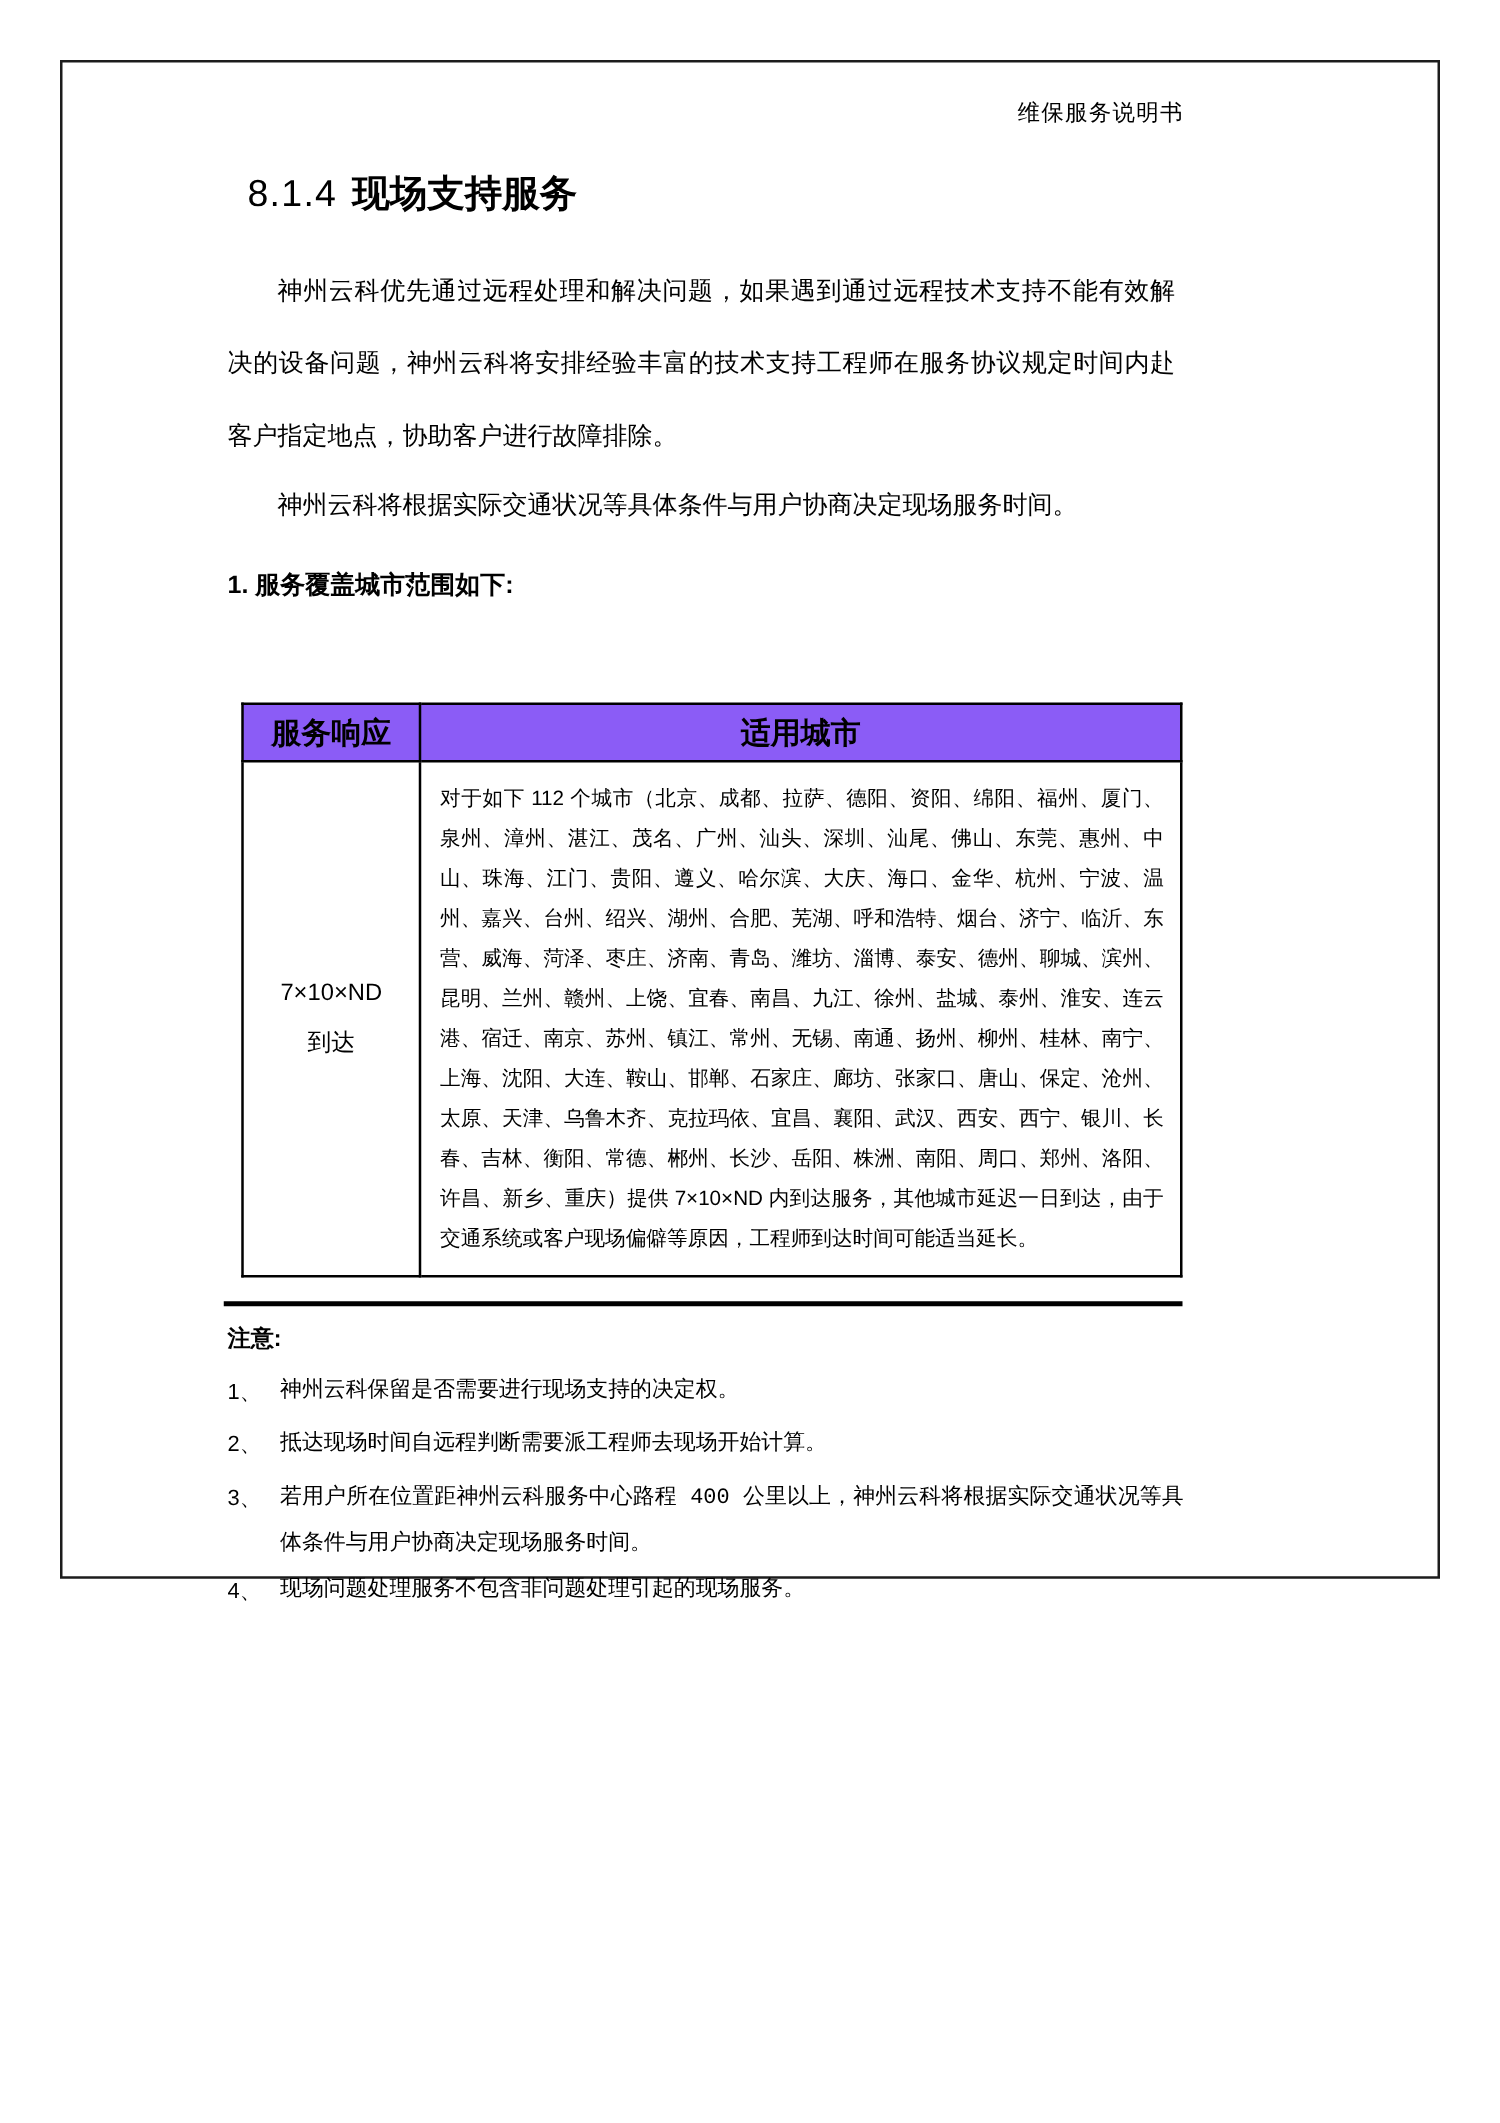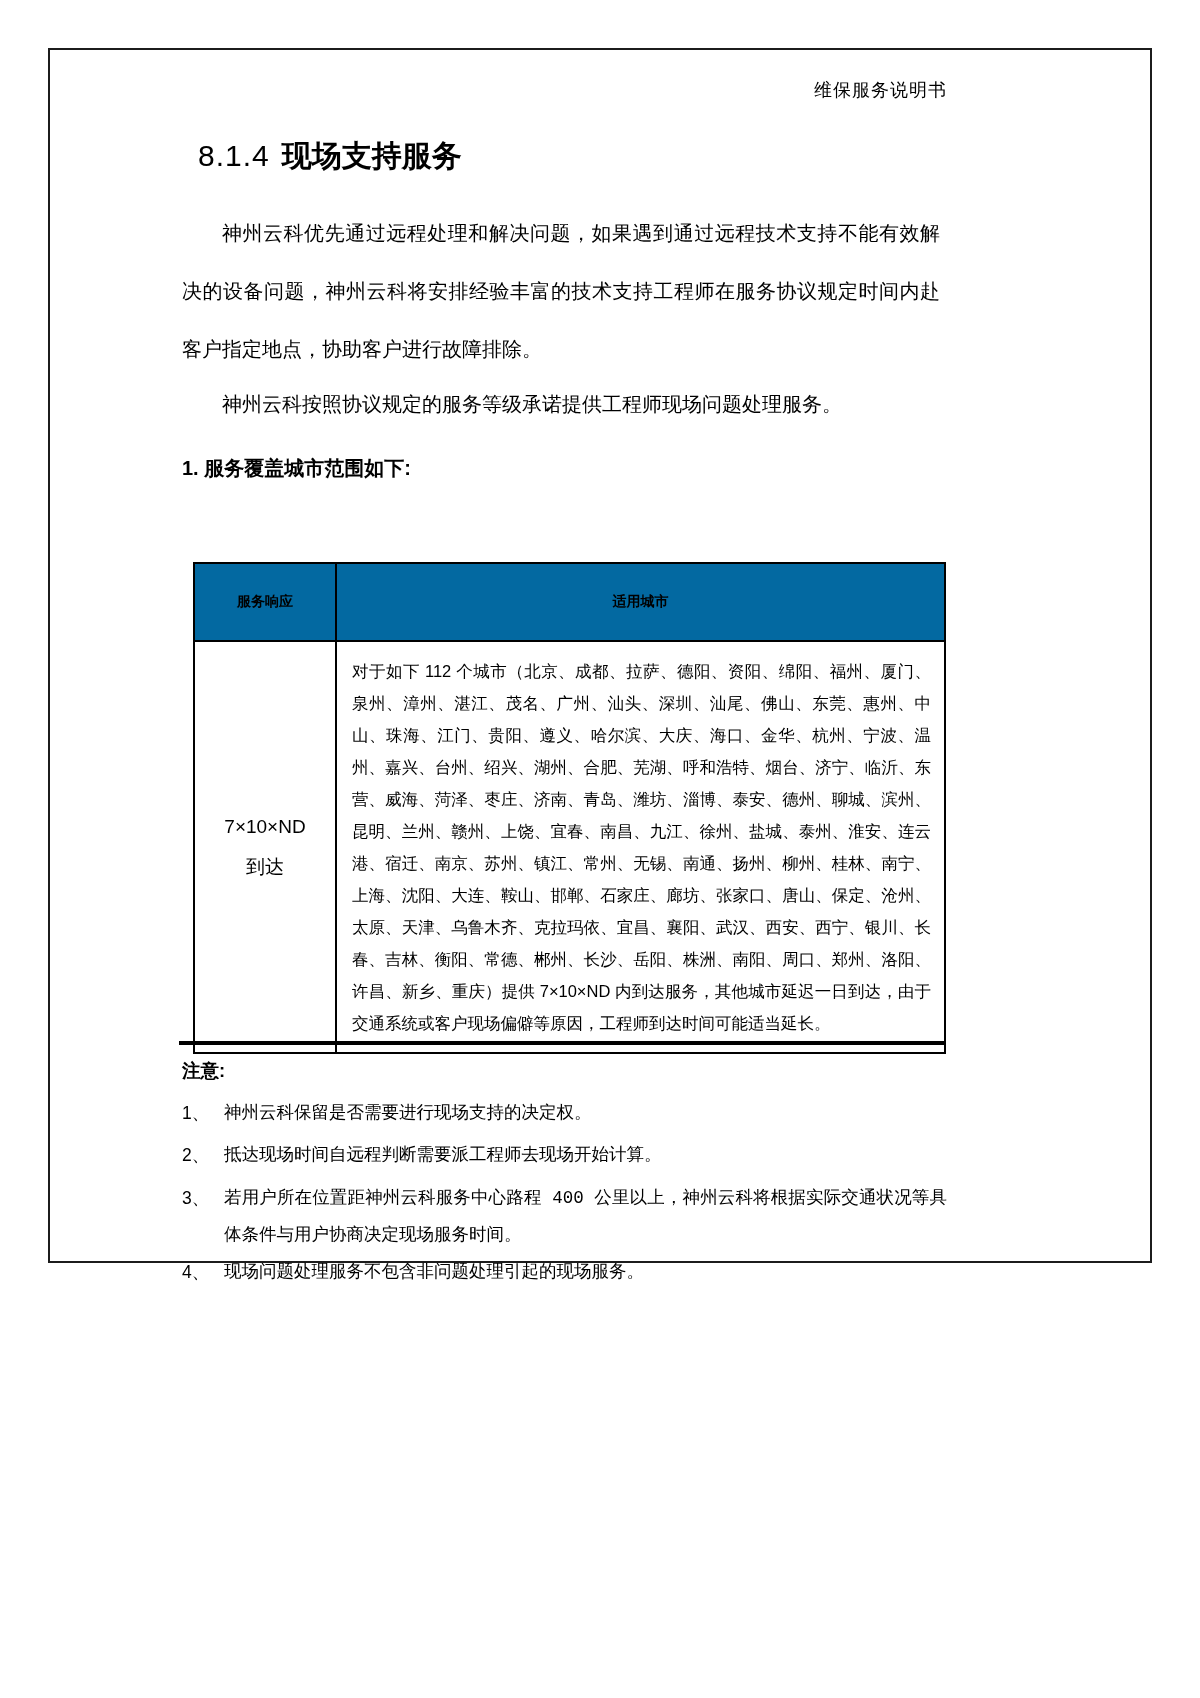--- a/index.html
+++ b/index.html
@@ -69,26 +69,26 @@
     position: absolute;
     top: 562px; left: 11px;
     width: 753px;
     border-collapse: collapse;
     table-layout: fixed;
   }
   .service-table th, .service-table td {
     border: 2px solid #000000;
   }
   .service-table th {
-    background: #0369a1;
+    background: #8b5cf6;
     height: 44px;
-    font-size: 14px;
+    font-size: 24px;
     font-weight: 700;
     text-align: center;
-    padding: 16px;
+    padding: 0;
   }
   .service-table .col-response { width: 142px; }
   td.response-cell {
     text-align: center;
     vertical-align: middle;
     font-size: 19px;
     line-height: 40px;
     padding: 2px;
   }
   td.cities-cell {
@@ -147,21 +147,21 @@
   <div class="content">
 
     <div class="doc-header">维保服务说明书</div>
 
     <div class="section-title">
       <span class="sec-num">8.1.4</span><span>现场支持服务</span>
     </div>
 
     <div class="para para-1">神州云科优先通过远程处理和解决问题，如果遇到通过远程技术支持不能有效解决的设备问题，神州云科将安排经验丰富的技术支持工程师在服务协议规定时间内赴客户指定地点，协助客户进行故障排除。</div>
 
-    <div class="para para-2">神州云科按照协议规定的服务等级承诺提供工程师现场问题处理服务。</div>
+    <div class="para para-2">神州云科将根据实际交通状况等具体条件与用户协商决定现场服务时间。</div>
 
     <div class="sub-heading">1. 服务覆盖城市范围如下:</div>
 
     <table class="service-table">
       <colgroup>
         <col class="col-response">
         <col>
       </colgroup>
       <thead>
         <tr>

